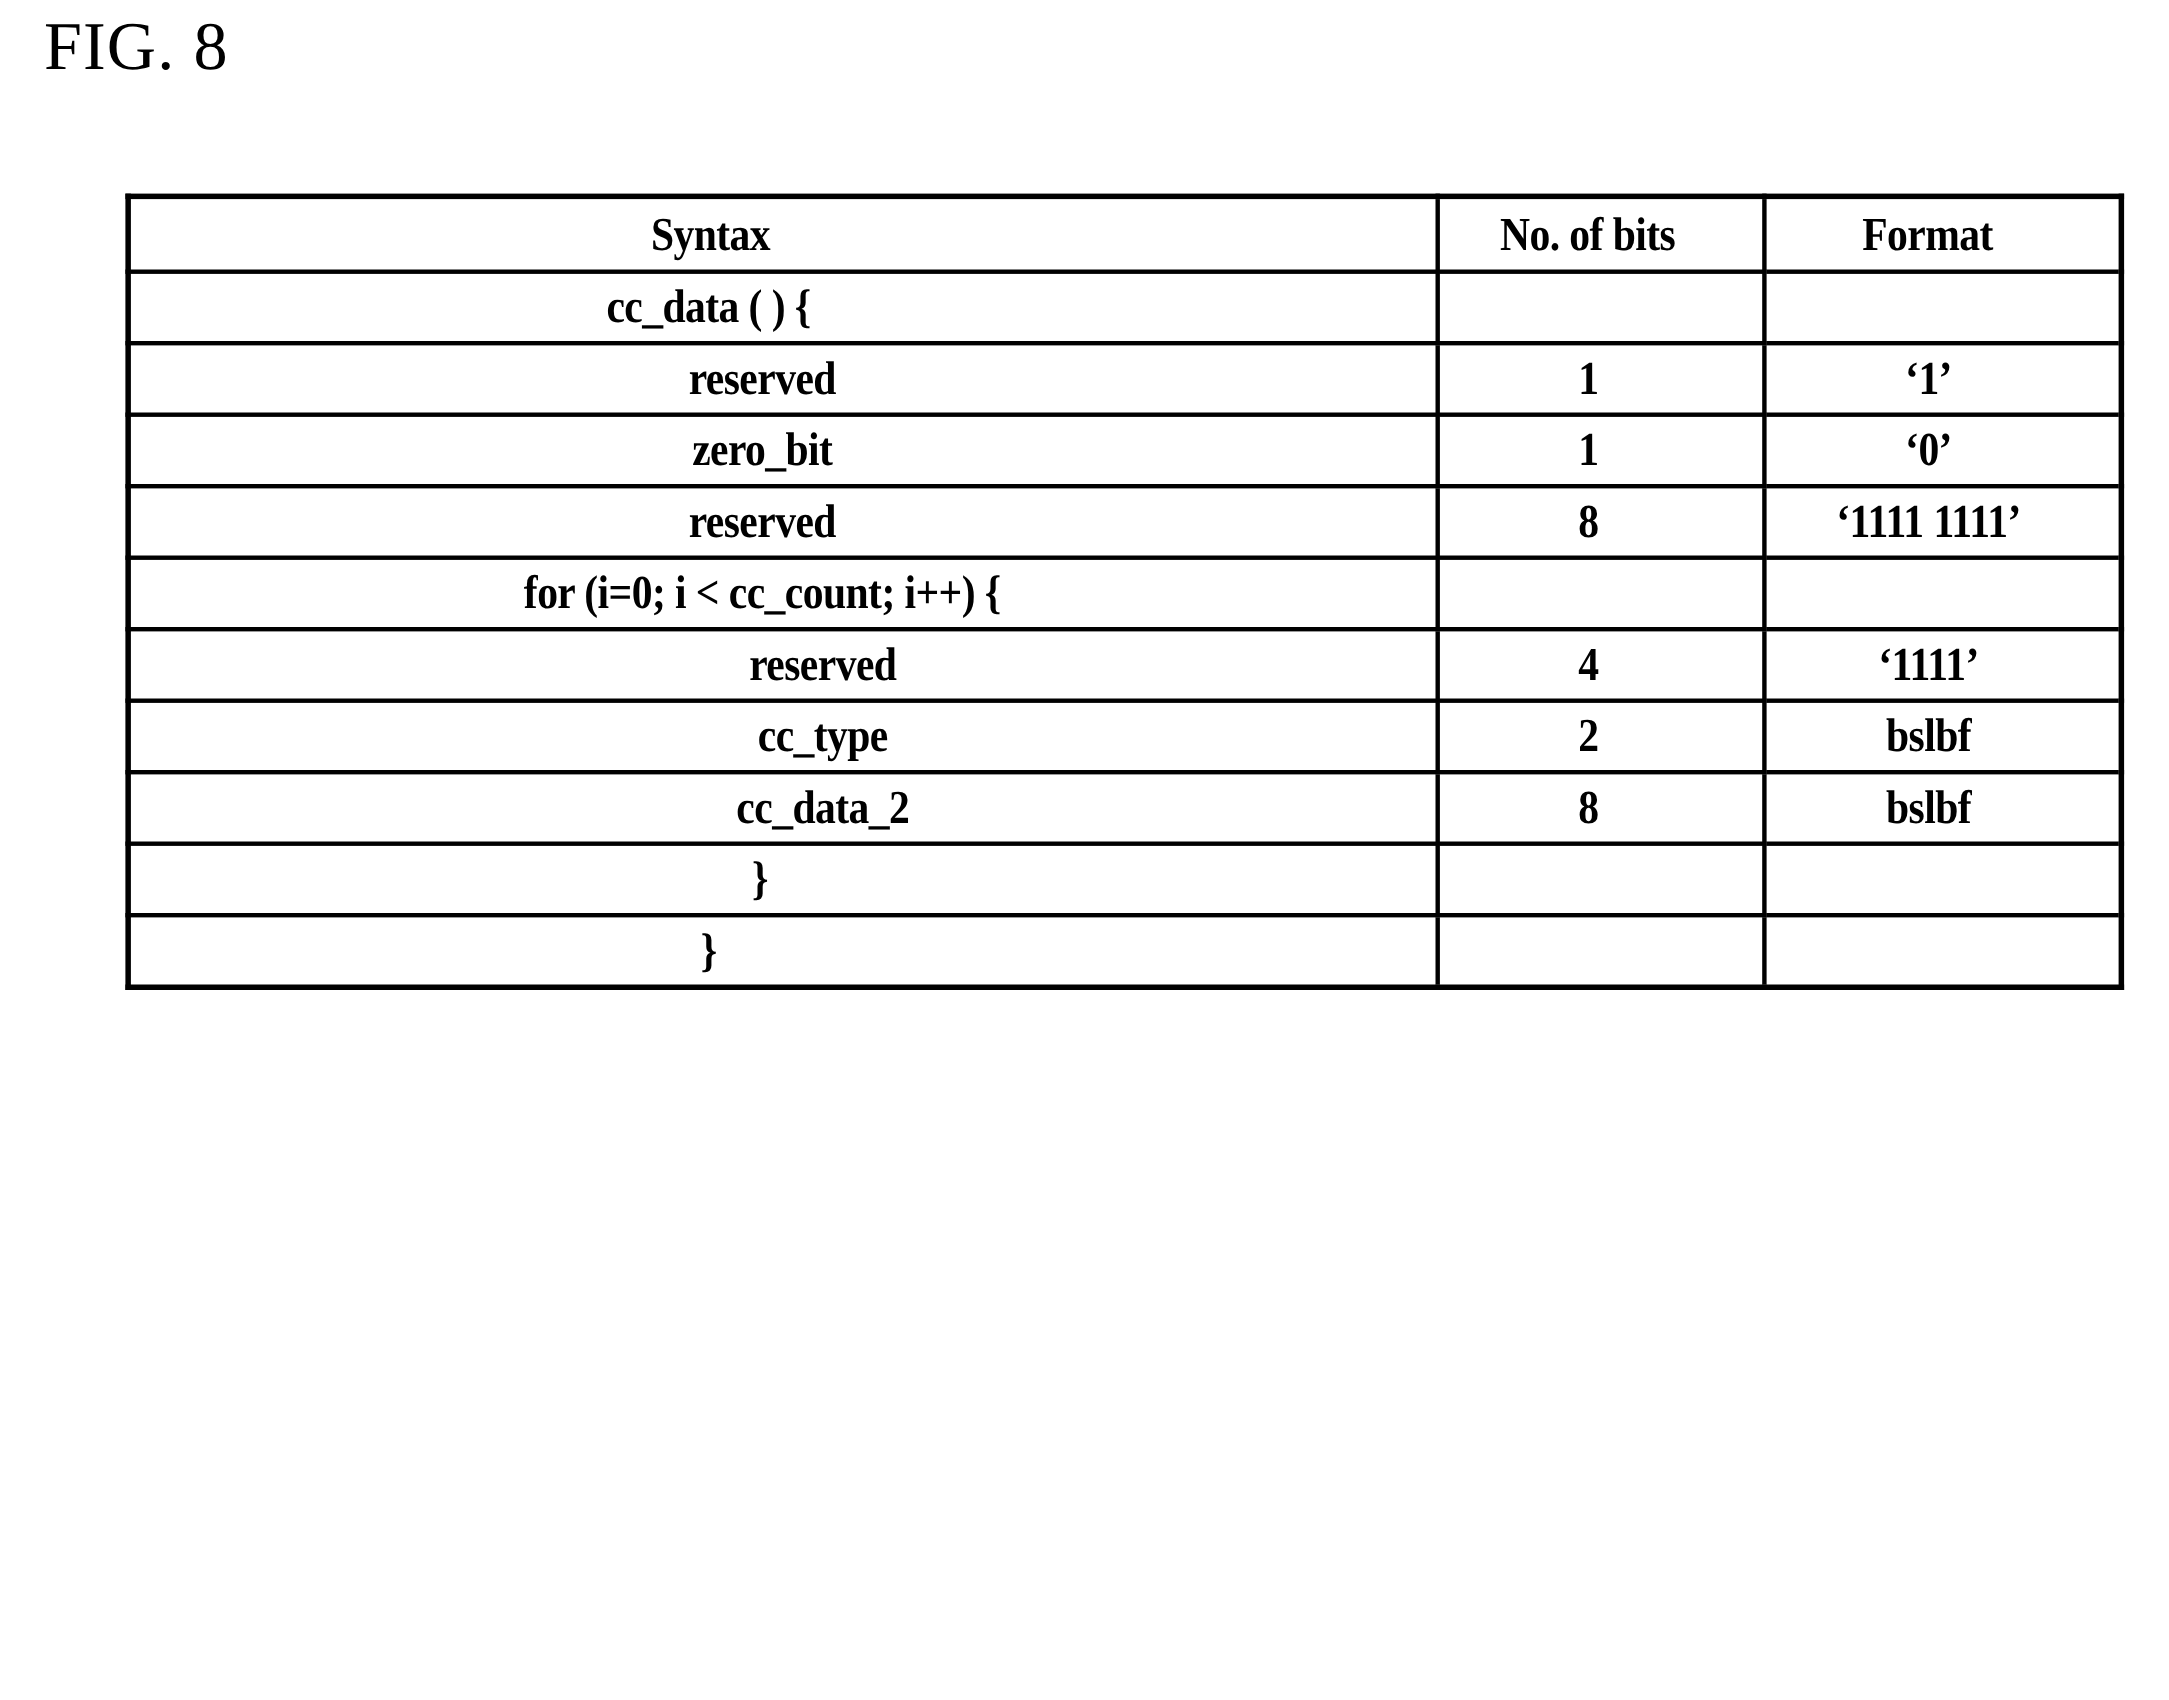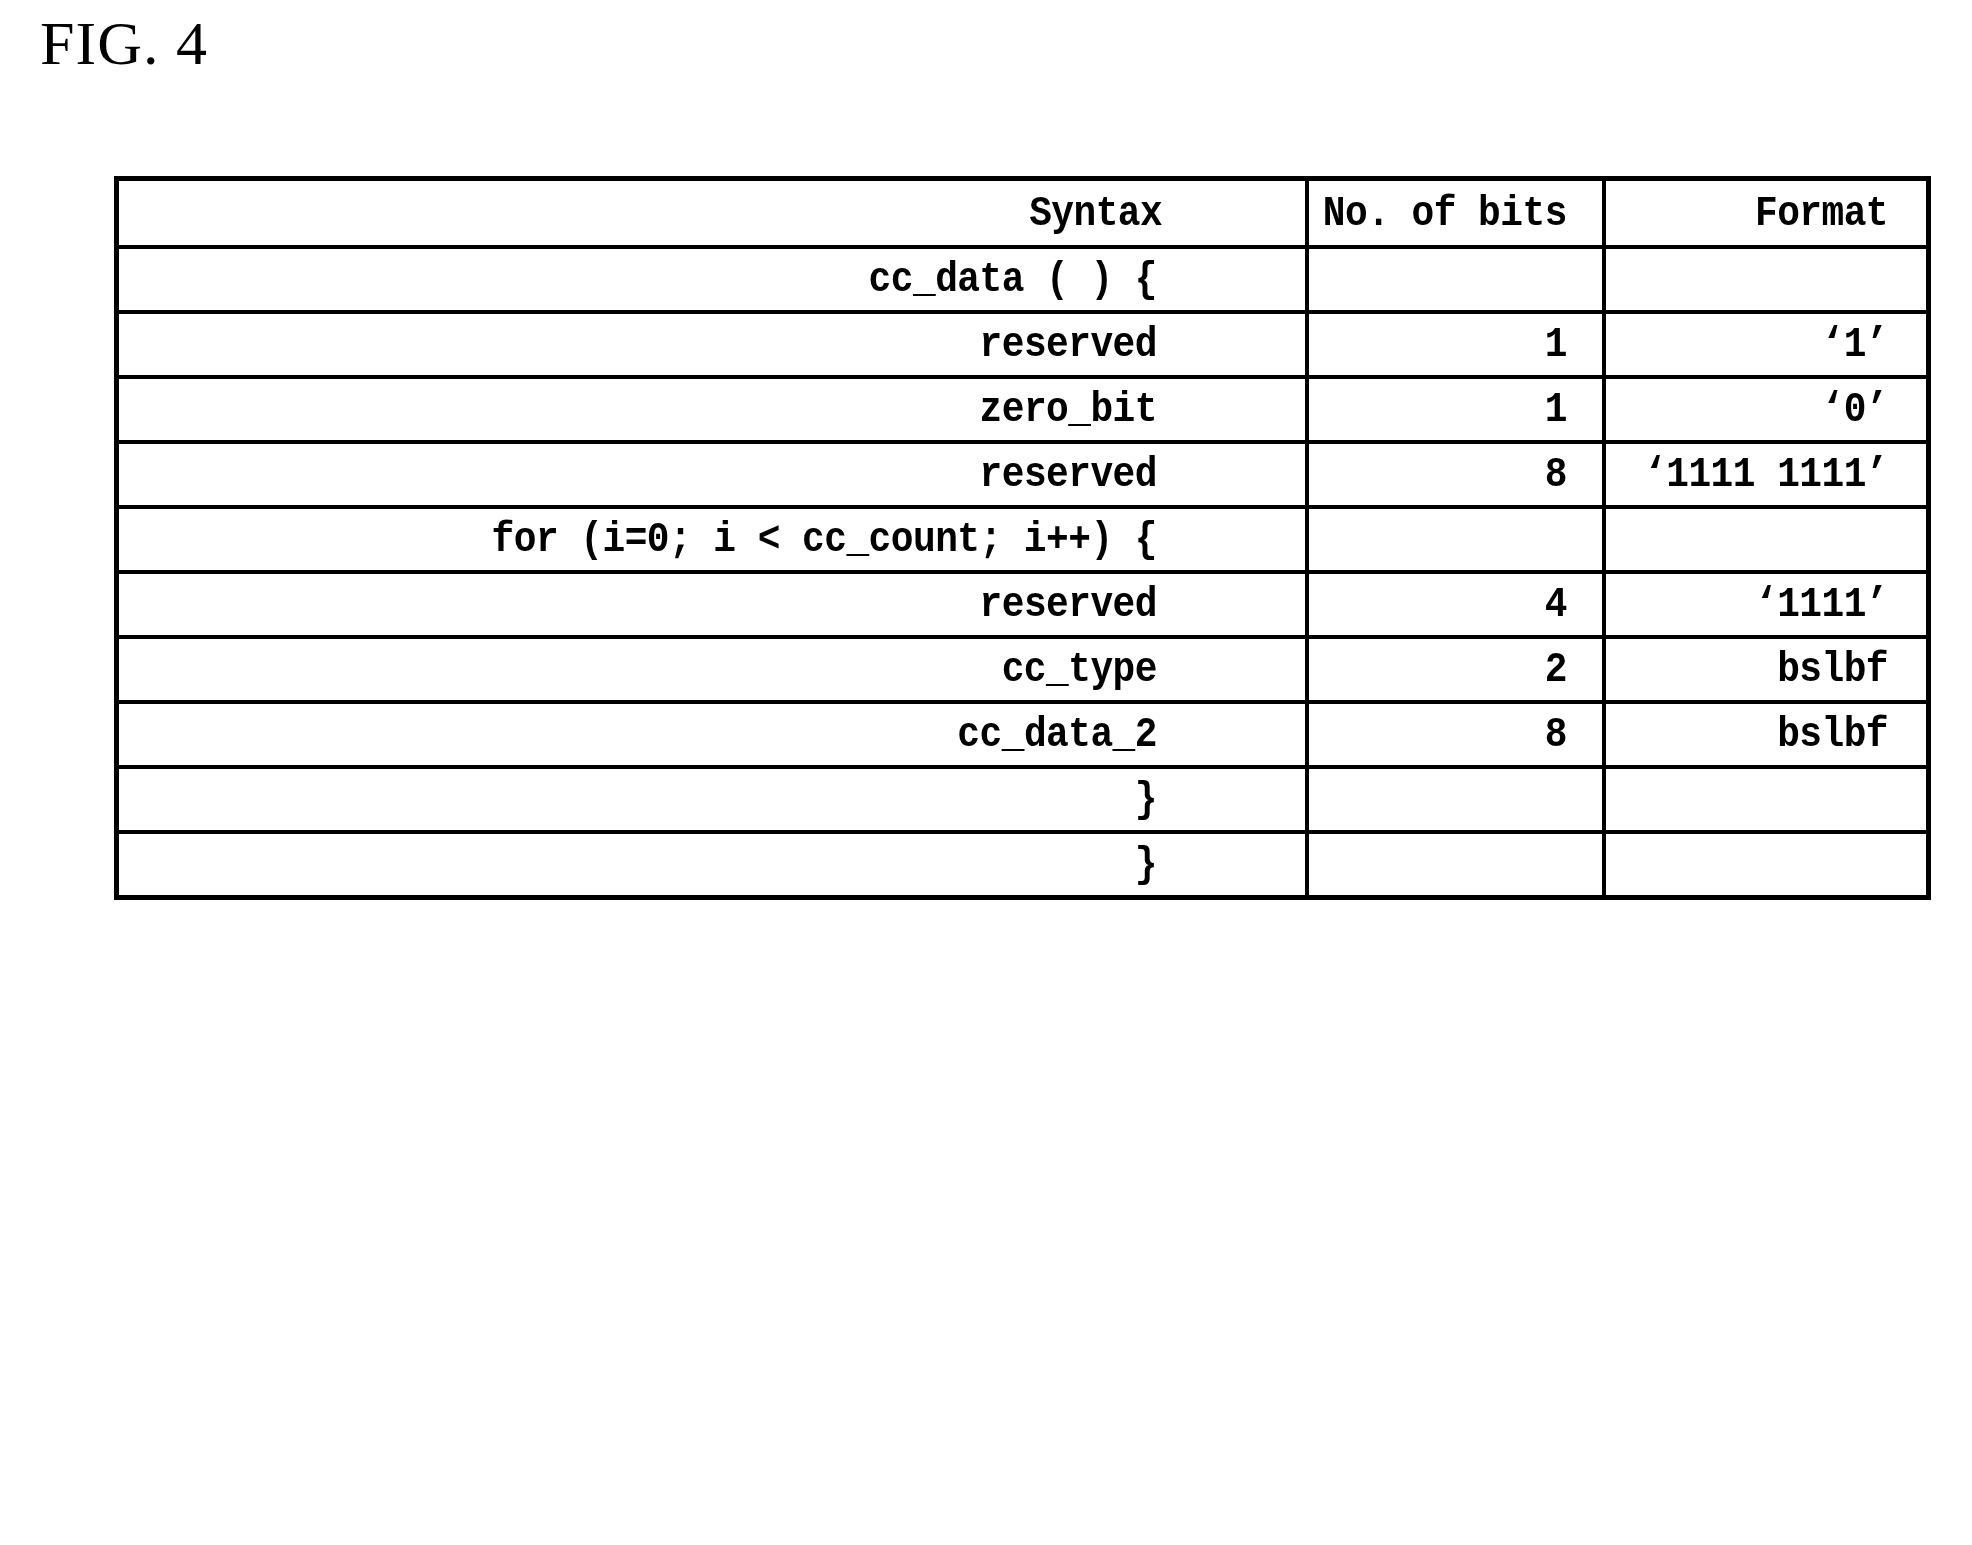--- a/index.html
+++ b/index.html
@@ -48,24 +48,24 @@
 
   table.syntax-table td,
   table.syntax-table th {
     border: 4px solid #000000;
     padding: 0;
     vertical-align: middle;
     font-weight: bold;
     font-size: 43px;
     line-height: 1.0;
     height: 61px;
-    font-family: Liberation Mono, monospace;
+    font-family: Liberation Serif, serif;
     letter-spacing: -0.6px;
     color: #000000;
-    text-align: right;
+    text-align: center;
     white-space: nowrap;
     overflow: hidden;
   }
   table.syntax-table th {
     height: 64px;
   }
 
   
   .cell-text {
     display: block;
@@ -90,21 +90,21 @@
   .hdr-text {
     display: block;
     padding-left: 12px;
     transform: scaleX(0.88);
     transform-origin: left center;
   }
 </style>
 </head>
 <body>
 
-<div id="fig-title">FIG. 4</div>
+<div id="fig-title">FIG. 8</div>
 
 <div id="syntax-table-wrap">
   <table class="syntax-table">
     <colgroup>
       <col class="col-syntax">
       <col class="col-bits">
       <col class="col-format">
     </colgroup>
     <thead>
       <tr>

